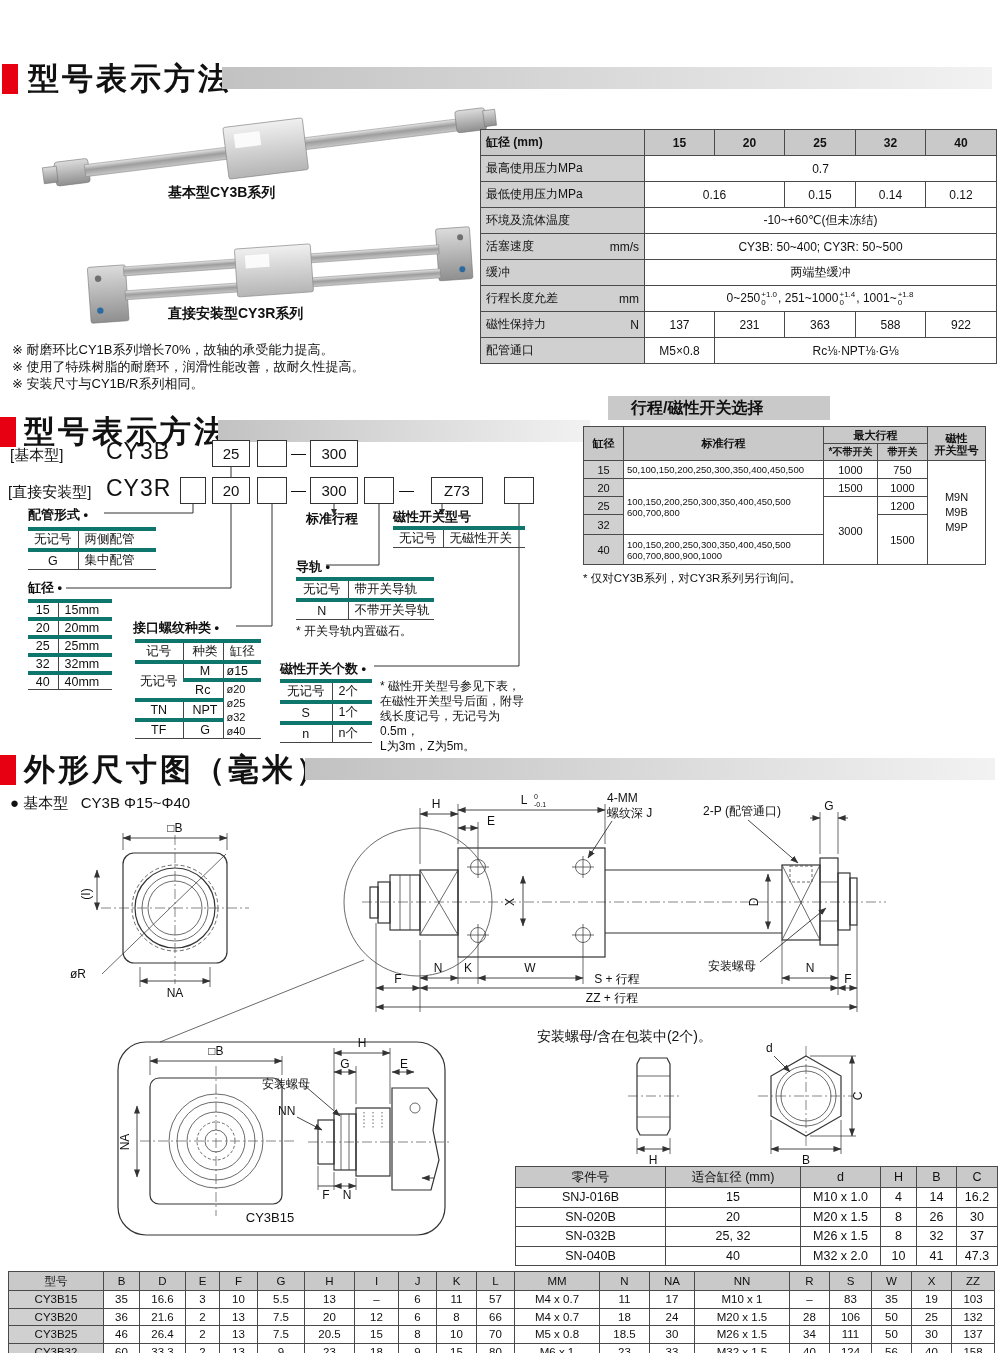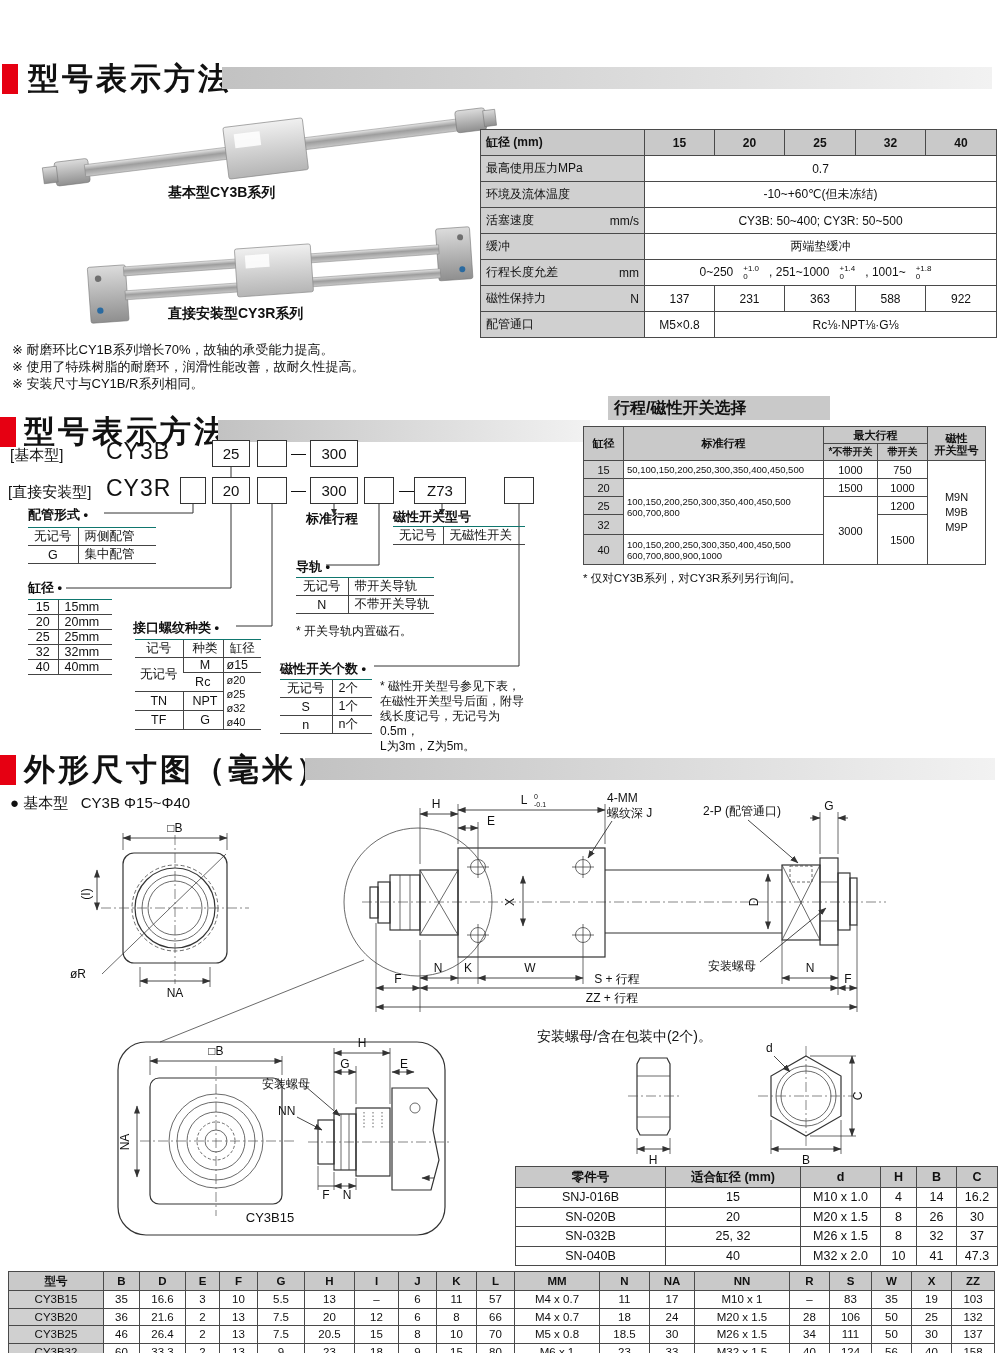--- a/index.html
+++ b/index.html
@@ -12,41 +12,41 @@
   .banner{height:22px;background:linear-gradient(to right,#c2c2c2,#e3e3e3 70%,#f2f2f2)}
   .caption{font-size:14px;font-weight:bold;white-space:nowrap}
   .note{font-size:13px;line-height:17px;white-space:nowrap}
   .pre{white-space:pre-line}
   
   .spec{border-collapse:collapse;table-layout:fixed;font-size:12px}
   .spec th,.spec td{border:1px solid #4a4a4a;text-align:center;height:26px;font-weight:normal;padding:0;overflow:hidden}
   .spec th.lbl{background:#d0d0d0;text-align:left;padding:0 5px}
   .spec tr.hd th{background:#c9c9c9;font-weight:bold}
   .ju{display:flex;justify-content:space-between;align-items:center}
-  .tol{display:inline-flex;flex-direction:column;font-size:8px;line-height:8px;vertical-align:middle;margin:0 10px;text-align:left}
+  .tol{display:inline-flex;flex-direction:column;font-size:8px;line-height:8px;vertical-align:middle;margin:0 1px;text-align:left}
   .tol i{font-style:normal}
   
   .mbox{position:absolute;height:27px;border:1.5px solid #333;background:#fff;display:flex;align-items:center;justify-content:center;font-size:15px}
   .mcode{position:absolute;font-size:23px;letter-spacing:1px}
   .mlbl{position:absolute;font-size:15px;font-weight:normal;white-space:nowrap}
   .sublbl{position:absolute;font-size:13px;font-weight:bold;white-space:nowrap}
   .mt{border-collapse:collapse;table-layout:fixed;font-size:12.5px}
-  .mt td{border-top:1px solid #0f766e;border-bottom:1px solid #444;text-align:center;padding:0 2px}
+  .mt td{border-top:4px solid #0f766e;border-bottom:1px solid #444;text-align:center;padding:0 2px}
   .mt td+td{border-left:1px solid #444;text-align:left;padding-left:6px}
   .mnote{position:absolute;font-size:12px;line-height:15px;white-space:pre-line}
   
   .stt{border-collapse:collapse;table-layout:fixed;font-size:11px}
   .stt th,.stt td{border:1px solid #4a4a4a;text-align:center;padding:0 1px;overflow:hidden}
   .stt th{background:#c9c9c9;font-weight:bold;height:17px}
   .stt td{height:18px}
   .stt td.g{background:#d0d0d0}
   .stt td.strokes{font-size:9.5px;text-align:left;padding-left:3px;line-height:11px}
   
   .nutt,.dimt{border-collapse:collapse;table-layout:fixed}
-  .nutt th,.dimt th{background:#c9c9c9;border:1px solid #4a4a4a;font-weight:bold;overflow:hidden}
+  .nutt th,.dimt th{background:#c9c9c9;border:1px solid #4a4a4a;font-weight:normal;overflow:hidden}
   .nutt td,.dimt td{border:1px solid #4a4a4a;text-align:center;background:#fff;overflow:hidden}
   .nutt{font-size:12.5px}.nutt th{height:21px}.nutt td{height:19.5px}
   .dimt{font-size:11.5px}.dimt th{height:19px}.dimt td{height:17.5px}
   .dimt td:first-child{background:#d0d0d0}
   svg text{font-family:"Liberation Sans","DejaVu Sans",sans-serif;fill:#111}
   .dl{font-size:12px}
   .dline{stroke:#333;stroke-width:0.9}
   .oln{stroke:#333;stroke-width:1.2;fill:none}
   .thin{stroke:#444;stroke-width:0.8;fill:none}
   .cl{stroke:#555;stroke-width:0.7;stroke-dasharray:10 3 2 3;fill:none}
@@ -125,20 +125,27 @@
         <th>20</th>
         <th>25</th>
         <th>32</th>
         <th>40</th>
       </tr>
       <tr>
         <th class="lbl">最高使用压力MPa</th>
         <td colspan="5">0.7</td>
       </tr>
       <tr>
+        <th class="lbl">最低使用压力MPa</th>
+        <td colspan="2">0.16</td>
+        <td>0.15</td>
+        <td>0.14</td>
+        <td>0.12</td>
+      </tr>
+      <tr>
         <th class="lbl">环境及流体温度</th>
         <td colspan="5">-10~+60℃(但未冻结)</td>
       </tr>
       <tr>
         <th class="lbl">
             <div class="ju">
               <span>活塞速度</span>
               <span>mm/s</span>
             </div>
           </th>
@@ -200,21 +207,21 @@
 
   <div class="mlbl" style="left:8px;top:483px">[直接安装型]</div>
   <div class="mcode" style="left:106px;top:475px">CY3R</div>
   <div class="mbox" style="left:180px;top:477px;width:26px"></div>
   <div class="mbox" style="left:212px;top:477px;width:38px">20</div>
   <div class="mbox" style="left:257px;top:477px;width:30px"></div>
   <div class="abs" style="left:291px;top:481px;font-size:15px">—</div>
   <div class="mbox" style="left:310px;top:477px;width:48px">300</div>
   <div class="mbox" style="left:364px;top:477px;width:30px"></div>
   <div class="abs" style="left:399px;top:481px;font-size:15px">—</div>
-  <div class="mbox" style="left:414px;top:477px;width:52px">Z73</div>
+  <div class="mbox" style="left:431px;top:477px;width:52px">Z73</div>
   <div class="mbox" style="left:504px;top:477px;width:30px"></div>
 
   <svg class="abs" style="left:0;top:430px;pointer-events:none" width="580" height="330" viewBox="0 0 580 330">
     <g fill="none" stroke="#333" stroke-width="1">
       <polyline points="231,37 231,47"></polyline>
       <polyline points="193,74 193,83 104,83"></polyline>
       <polyline points="231,74 231,158 66,158"></polyline>
       <polyline points="272,74 272,196 236,196"></polyline>
       <polyline points="379,74 379,135 326,135"></polyline>
       <polyline points="519,74 519,236 374,236"></polyline>
@@ -363,21 +370,21 @@
           <td>n</td>
           <td>n个</td>
         </tr>
       </tbody>
   </table>
   <div class="mnote" style="left:380px;top:679px;width:152px">* 磁性开关型号参见下表，
 在磁性开关型号后面，附导
 线长度记号，无记号为0.5m，
 L为3m，Z为5m。</div>
 
-  <div class="abs" style="left:608px;top:396px;width:222px;height:24px;background:#c9c9c9;font-size:16px;font-weight:bold;padding:2px 6px">行程/磁性开关选择</div>
+  <div class="abs" style="left:608px;top:396px;width:222px;height:24px;background:#c9c9c9;font-size:16px;font-weight:bold;padding:2px 23px">行程/磁性开关选择</div>
   <table class="stt abs" style="left:583px;top:426px;width:402px">
     <colgroup>
         <col style="width:40px">
         <col style="width:200px">
         <col style="width:54px">
         <col style="width:50px">
         <col style="width:58px">
       </colgroup>
     <tbody>
       <tr>

